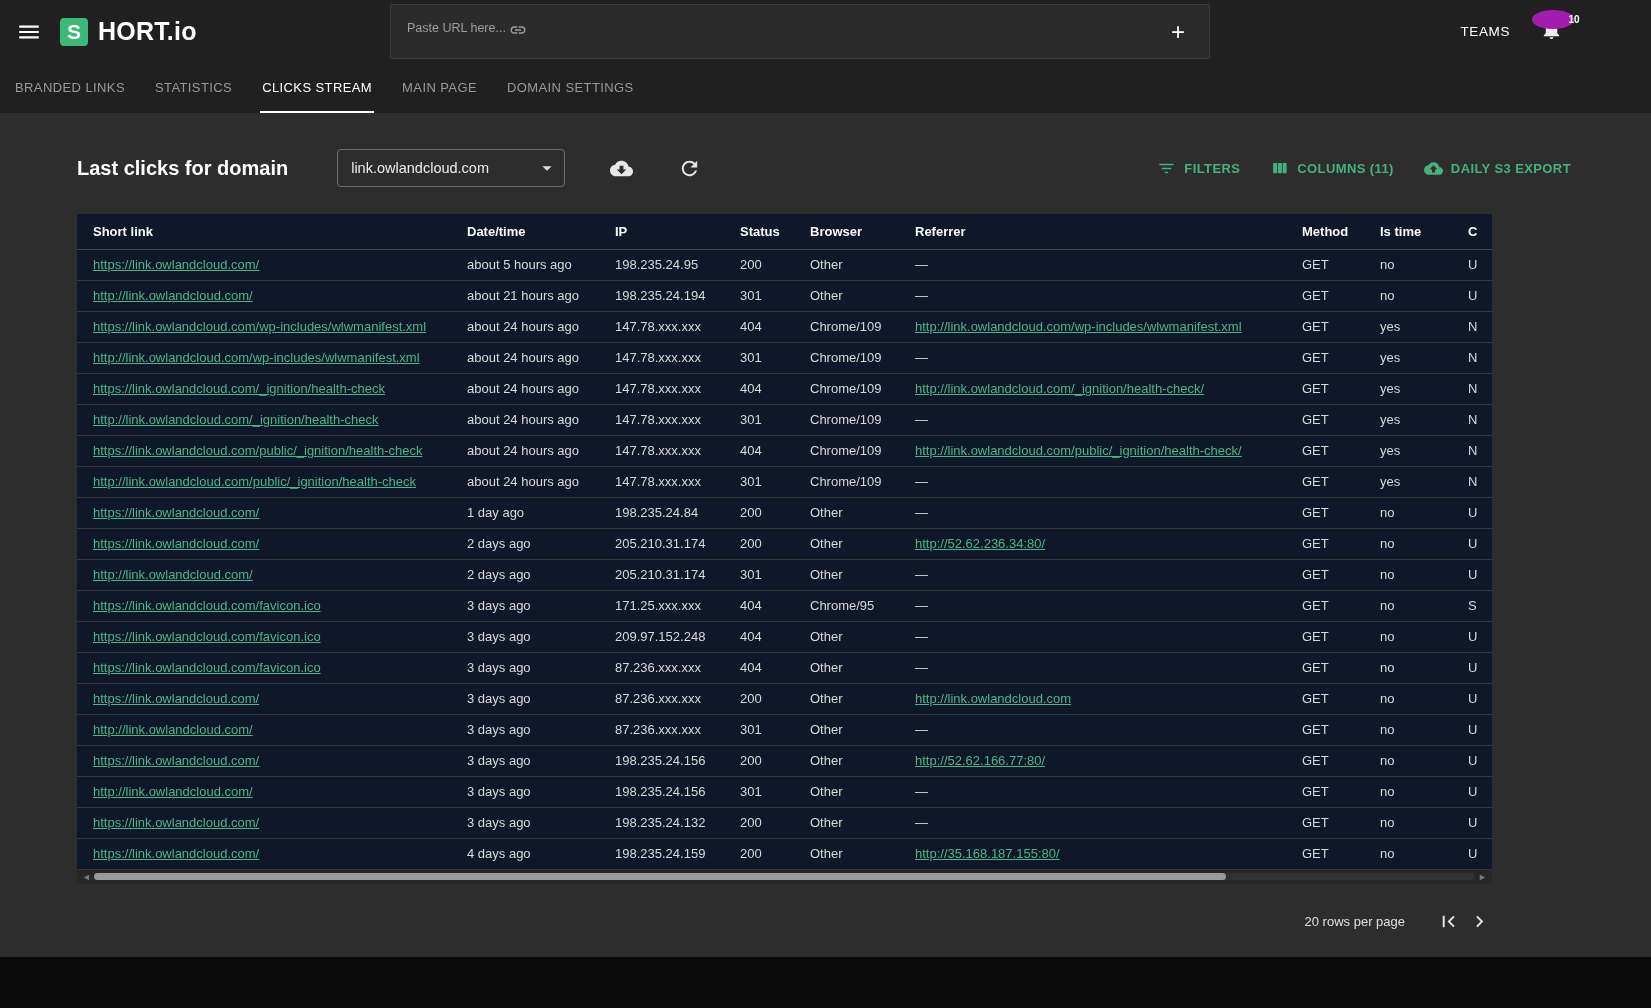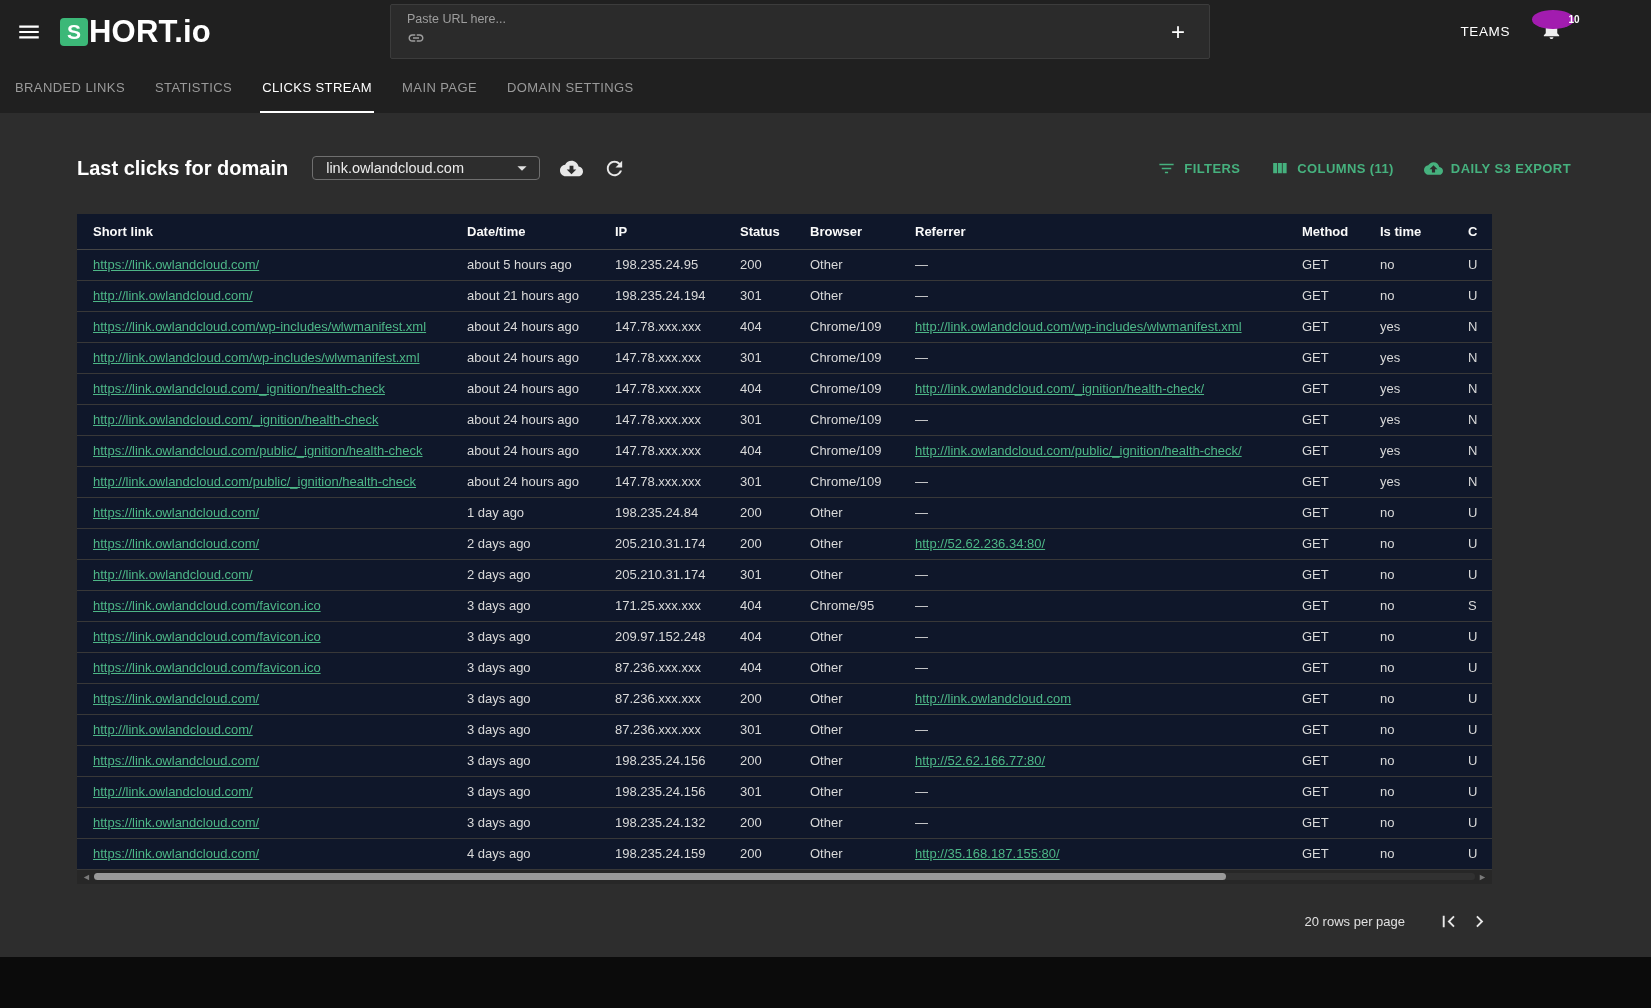--- a/index.html
+++ b/index.html
@@ -16,28 +16,28 @@
     position:relative; height:63px; background:#202020; flex:0 0 auto;
     display:flex; align-items:center; padding:0 88px 0 16px;
   }
   .icon-btn { background:none; border:none; cursor:pointer; display:flex; align-items:center; justify-content:center; }
   .hamburger svg { width:26px; height:26px; fill:#ffffff; }
   .logo { display:flex; align-items:center; margin-left:18px; cursor:pointer; }
   .logo-square {
     width:28px; height:28px; background:#3cb878; border-radius:4px;
     color:#ffffff; font-weight:bold; font-size:21px; display:flex; align-items:center; justify-content:center;
   }
-  .logo-text { color:#ffffff; font-weight:bold; font-size:31px; letter-spacing:0.2px; margin-left:1px; }
+  .logo-text { color:#ffffff; font-weight:bold; font-size:25px; letter-spacing:0.2px; margin-left:10px; }
 
   .urlbox {
     position:absolute; left:390px; top:4px; width:820px; height:55px;
     background:#2b2b2b; border:1px solid #3c3c3c; border-radius:2px;
     display:flex; align-items:center; justify-content:space-between; padding:0 24px 0 16px;
   }
-  .urlbox-left { display:flex; flex-direction:column; justify-content:center; gap:3px; }
+  .urlbox-left { display:flex; flex-direction:row; justify-content:center; gap:3px; }
   .url-placeholder { color:#9e9e9e; font-size:12.5px; }
   .link-icon svg { width:18px; height:18px; fill:#9e9e9e; }
   .add-btn { background:none; border:none; color:#ffffff; font-size:24px; font-weight:300; cursor:pointer; line-height:1; }
 
   .topbar-right { margin-left:auto; display:flex; align-items:center; gap:30px; }
   .teams { color:#ffffff; font-size:13.5px; letter-spacing:0.6px; cursor:pointer; }
   .bell-wrap { position:relative; cursor:pointer; }
   .bell-wrap svg { width:23px; height:23px; fill:#eeeeee; }
   .badge {
     position:absolute; top:-8px; right:-11px; width:19px; height:19px; border-radius:50%;
@@ -49,24 +49,24 @@
   .tabs { height:50px; background:#202020; display:flex; align-items:stretch; padding-left:13px; gap:26px; flex:0 0 auto; }
   .tab {
     display:flex; align-items:center; color:#9a9a9a; font-size:13px; font-weight:normal;
     letter-spacing:0.4px; cursor:pointer; border-bottom:2px solid transparent; padding:0 2px;
   }
   .tab.active { color:#ffffff; border-bottom:2px solid #ffffff; }
 
   
   .main { background:#2d2d2d; height:844px; flex:0 0 auto; padding-top:36px; }
 
-  .toolbar { display:flex; align-items:center; margin:0 80px 0 77px; height:38px; }
+  .toolbar { display:flex; align-items:center; margin:0 80px 0 77px; height:38px;gap:25px; }
   .page-title { color:#ffffff; font-size:20px; font-weight:bold; }
   .domain-select {
-    margin-left:24px; width:228px; height:24px; border:1px solid #6f6f6f; border-radius:4px;
+    margin-left:24px; width:228px; height:38px; border:1px solid #6f6f6f; border-radius:4px;
     display:flex; align-items:center; justify-content:space-between; padding:0 6px 0 13px;
     color:#ededed; font-size:14.5px; cursor:pointer; background:#2d2d2d;
   }
   .domain-select svg { width:22px; height:22px; fill:#e0e0e0; }
   .tool-icon { margin-left:20px; }
   .tool-icon svg { width:23px; height:23px; fill:#e8e8e8; }
 
   .toolbar-right { margin-left:auto; display:flex; align-items:center; gap:30px; }
   .green-action { display:flex; align-items:center; gap:8px; background:none; border:none; cursor:pointer;
     color:#46b17e; font-size:13px; font-weight:bold; letter-spacing:0.4px;justify-content:center; }

